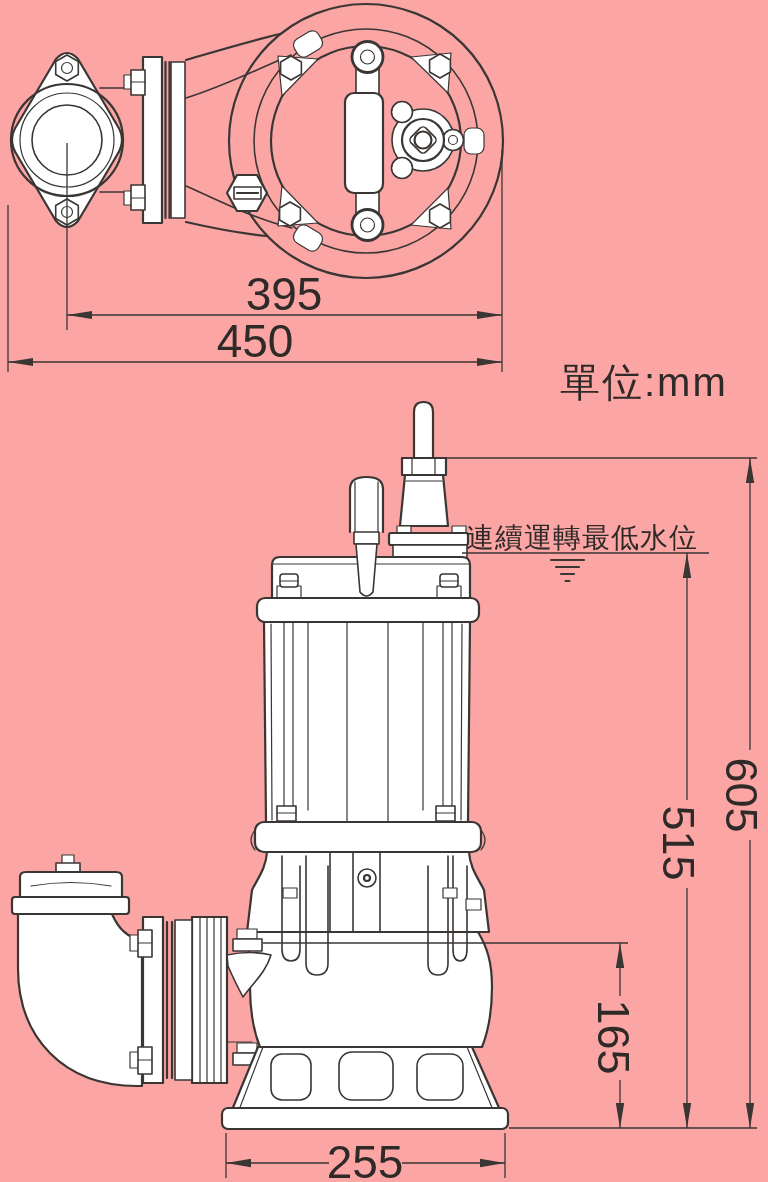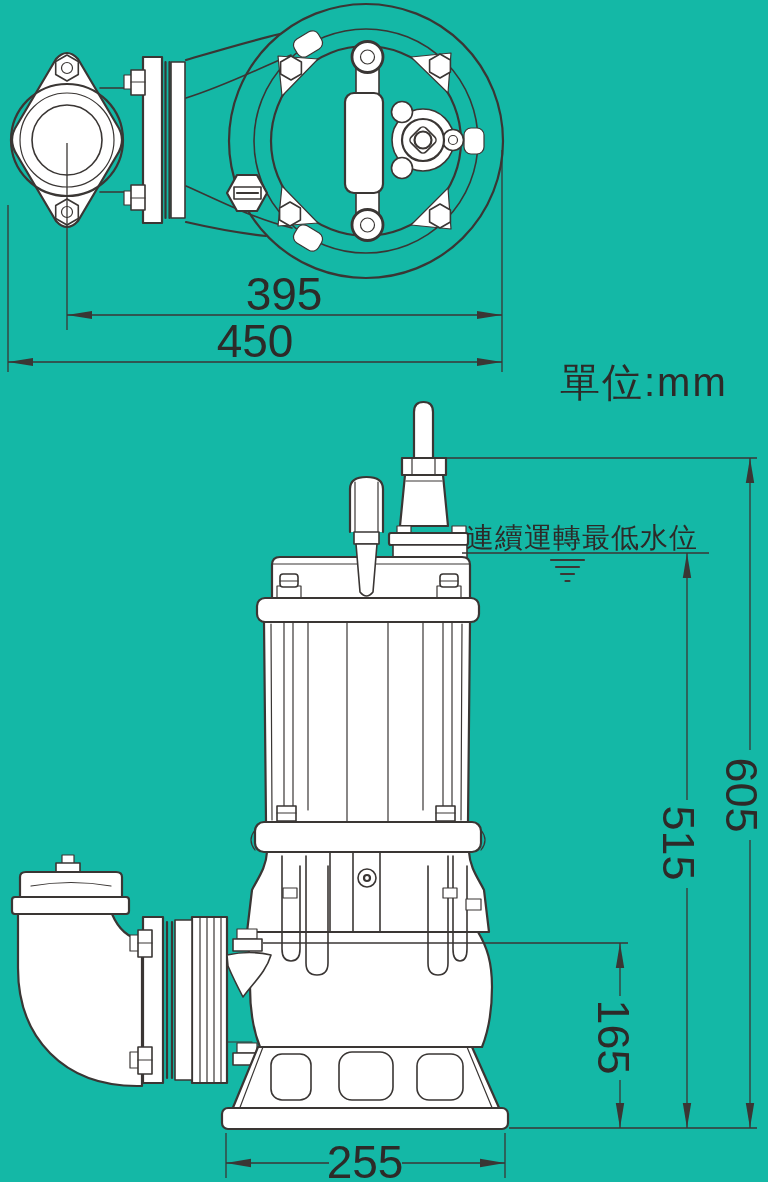--- a/index.html
+++ b/index.html
@@ -1,16 +1,16 @@
 <!DOCTYPE html>
 <html><head>
 <meta charset="utf-8">
 <style>
   html,body{margin:0;padding:0;background:#ffffff;}
-  .page{position:relative;width:768px;height:1182px;background:#14b8a6;overflow:hidden;}
+  .page{position:relative;width:768px;height:1182px;background:#fca5a5;overflow:hidden;}
   svg{display:block;}
   .ln{stroke:#3a3634;fill:none;stroke-linecap:round;stroke-linejoin:round;}
   .s2{stroke-width:2.2;}
   .s15{stroke-width:1.6;}
   .s1{stroke-width:1.2;}
   .dim{stroke:#3a3634;stroke-width:1.3;fill:none;}
   .wf{fill:#ffffff;}
   .ah{fill:#3a3634;stroke:none;}
   .thick{stroke-width:2.8;}
   text{fill:#2d2a28;font-family:"Liberation Sans","DejaVu Sans",sans-serif;}

